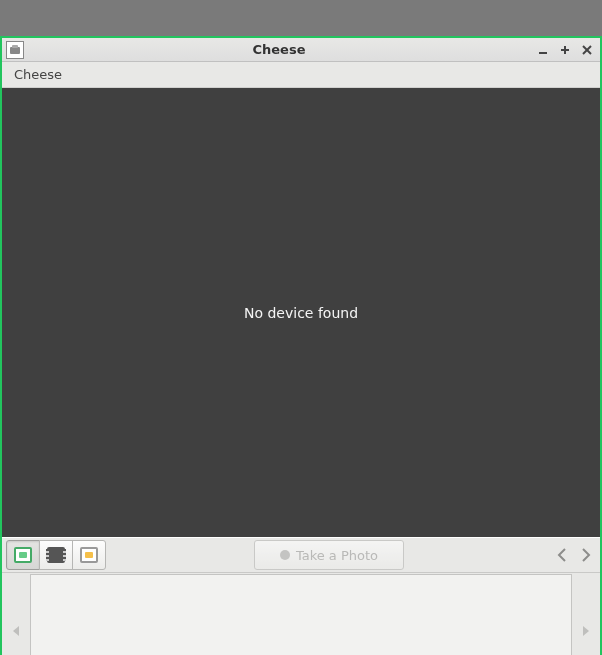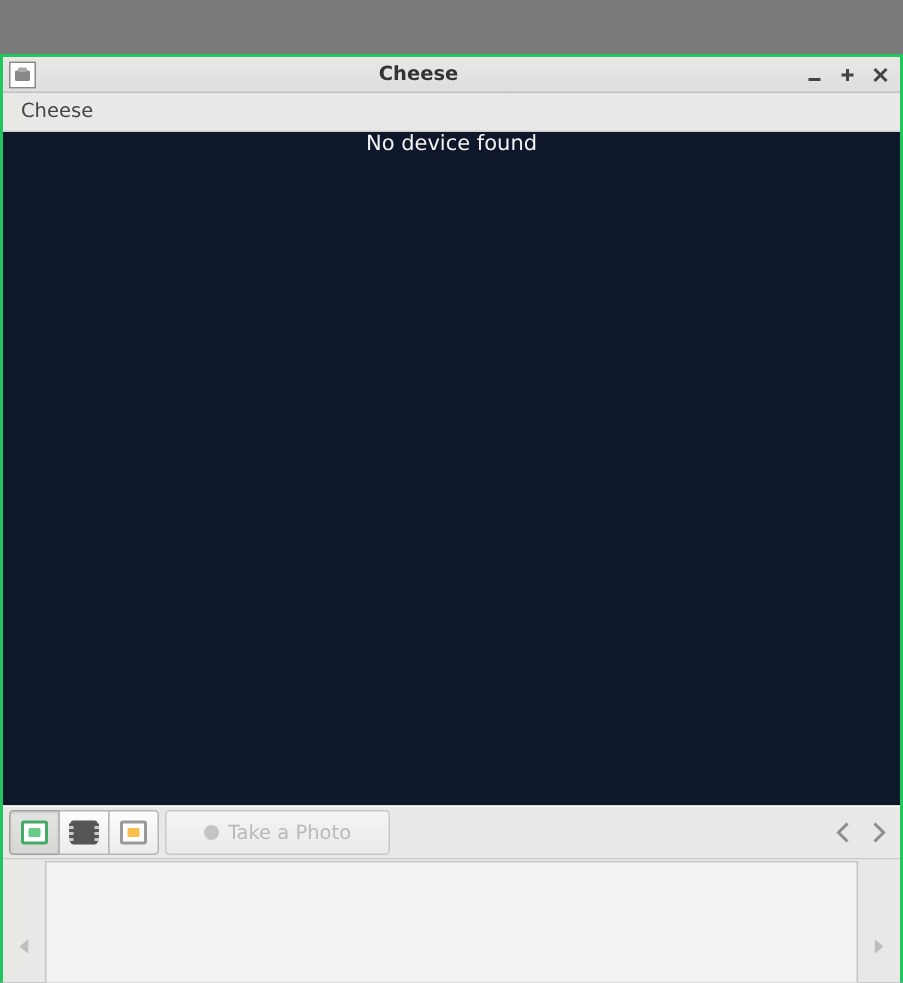--- a/index.html
+++ b/index.html
@@ -48,22 +48,22 @@
   }
   .menubar .menu-item {
     padding: 2px 6px;
     color:#444; cursor:pointer;
     font-size:13px;
   }
 
   
   .viewport {
     flex: 1;
-    background: #0f172a;
-    display:flex; justify-content:center;
+    background: #404040;
+    display:flex; align-items:center; justify-content:center;
     color:#f4f4f4;
     font-size:14px;
   }
 
   
   .toolbar {
     height: 36px;
     background: #e8e8e6;
     border-top:1px solid #fff;
     border-bottom:1px solid #c9c9c7;
@@ -89,21 +89,21 @@
     box-shadow: inset 0 1px 2px rgba(0,0,0,.12);
   }
   .btn.disabled {
     opacity:.6; color:#9a9a98; cursor:default;
   }
   .mode-group { display:flex; gap:0; }
   .mode-group .btn { border-radius:0; margin-left:-1px; }
   .mode-group .btn:first-child { border-radius:3px 0 0 3px; margin-left:0; }
   .mode-group .btn:last-child { border-radius:0 3px 3px 0; }
 
-  .spacer-flex { flex:1; display:flex; }
+  .spacer-flex { flex:1; display:flex; justify-content:center; }
   .take-photo-btn {
     min-width: 150px;
     justify-content:center;
   }
   .take-photo-btn .dot {
     width:10px; height:10px; border-radius:50%;
     background:#adadab;
   }
 
   .nav-chevron { width:20px; color:#8d8d8b; display:flex; align-items:center; justify-content:center; cursor:pointer; height:30px;}

